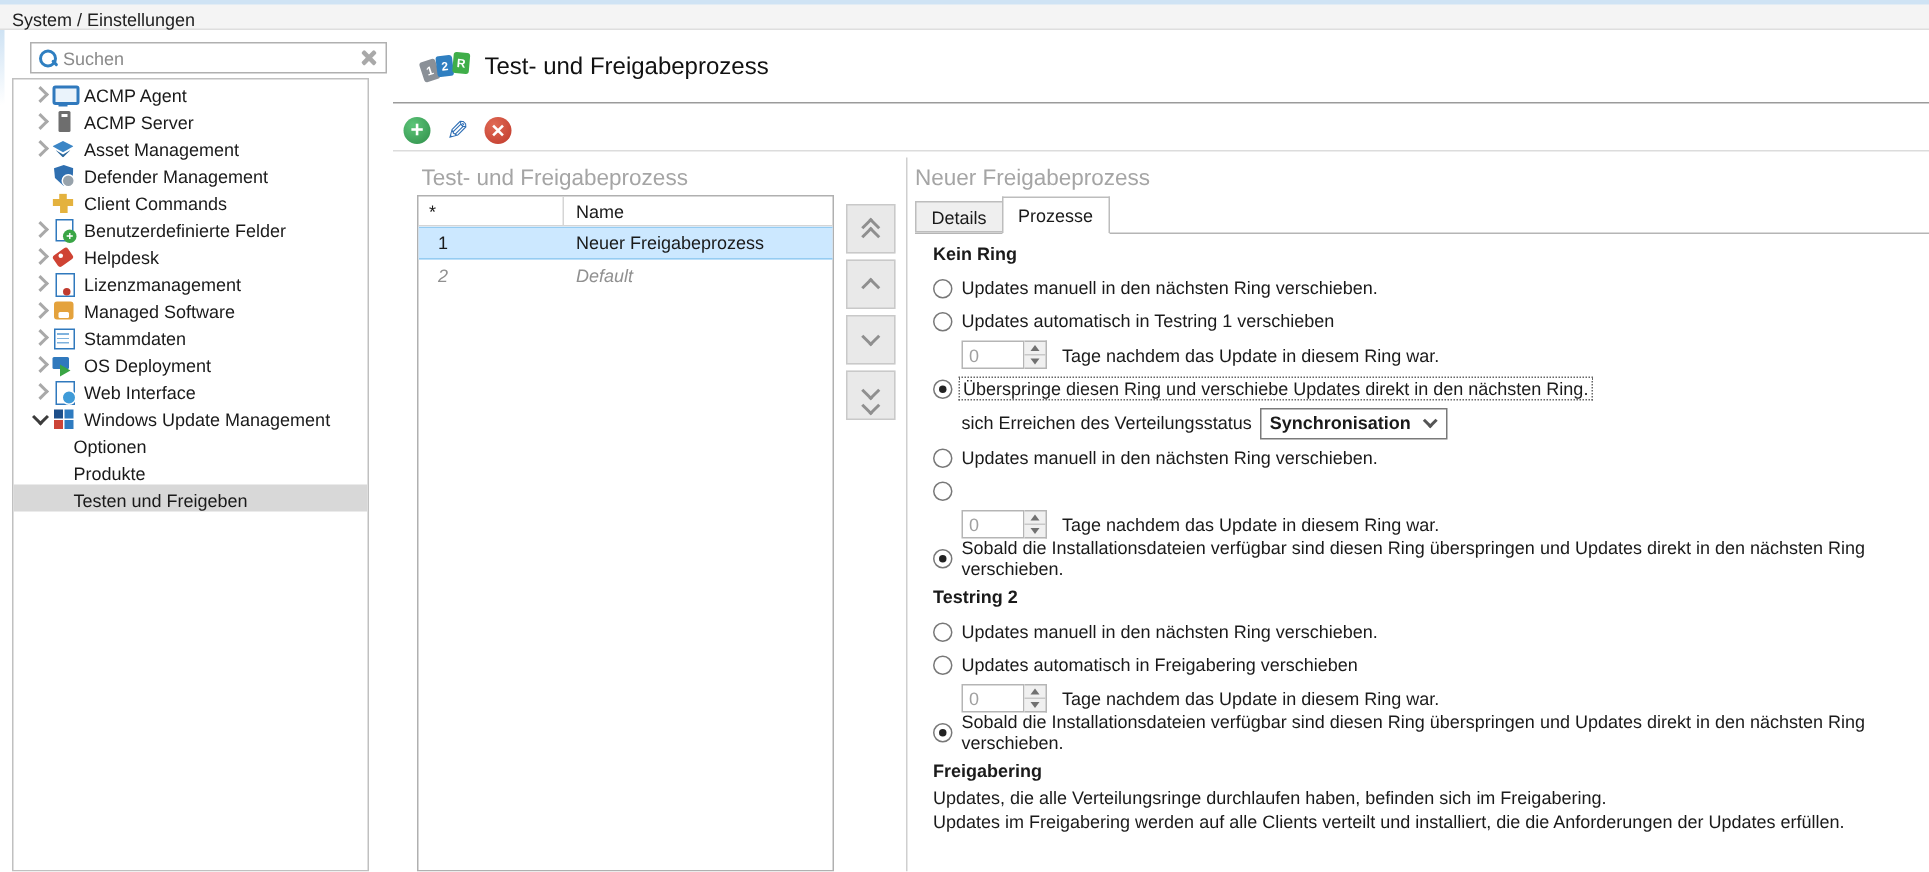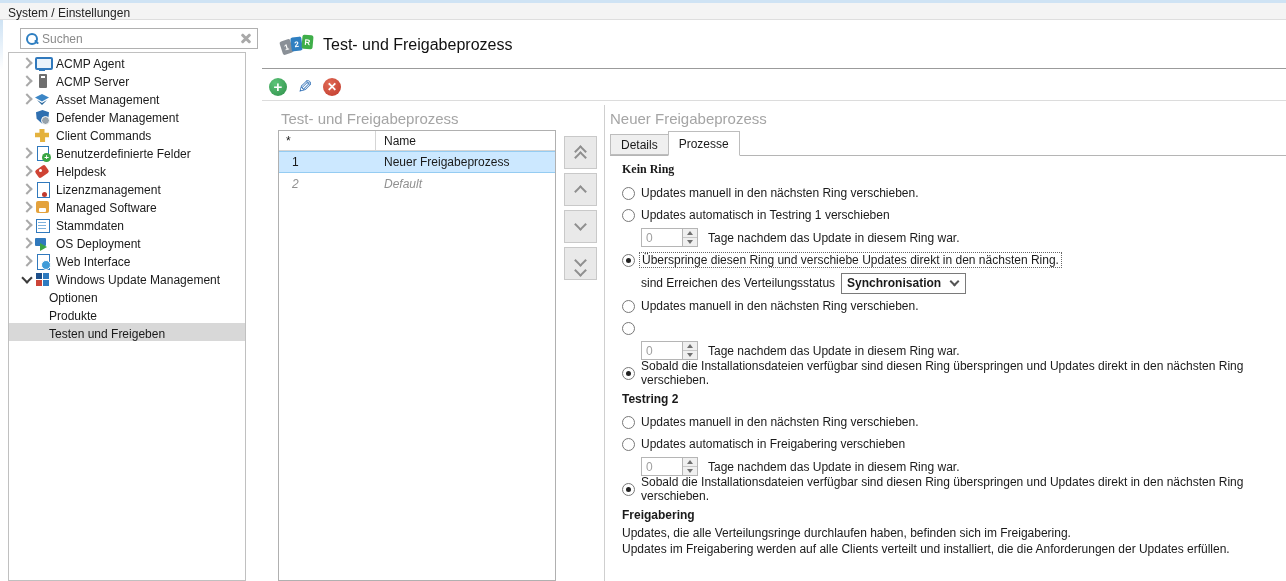--- a/index.html
+++ b/index.html
@@ -99,21 +99,21 @@
   #panel-divider { position:absolute; left:604px; top:105px; bottom:0; width:1px; background:#cfcfcf; }
 
   
   #detail-title { position:absolute; left:610px; top:110px; font-size:15px; color:#a5a5a5; }
   #tabs { position:absolute; left:610px; top:131px; right:0; height:25px; display:flex; align-items:flex-end; border-bottom:1px solid #b5b5b5; }
   .tab { padding:0 10px; border:1px solid #bdbdbd; background:#efefef; height:21px; display:flex; align-items:center; margin-right:-1px; cursor:pointer; position:relative; }
   .tab.active { background:#fff; height:25px; border-bottom:1px solid #fff; margin-bottom:-1px; z-index:2; }
 
   #detail-content { position:absolute; left:622px; top:159px; right:4px; bottom:0; overflow:hidden; }
   .section-heading { font-weight:bold; margin:8px 0 5px; }
-  #detail-content > .section-heading:first-child { margin-top:3px;font-family:Liberation Serif, serif; }
+  #detail-content > .section-heading:first-child { margin-top:3px; }
   .opt-row { display:flex; align-items:center; height:22px; cursor:default; }
   .radio { width:13px; height:13px; border:1px solid #787878; border-radius:50%; margin-right:6px; background:#fff; position:relative; flex:none; }
   .radio.checked::after { content:""; position:absolute; left:3px; top:3px; right:3px; bottom:3px; background:#222; border-radius:50%; }
   .opt-label.focus-rect { border:1px dotted #666; padding:0 2px; margin-left:-2px; }
 
   .spin-row { display:flex; align-items:center; height:23px; margin-left:19px; }
   .spinbox { display:flex; align-items:stretch; height:19px; margin-right:10px; }
   .spin-value { width:42px; border:1px solid #b5b5b5; color:#a0a0a0; display:flex; align-items:center; padding-left:4px; background:#fff; }
   .spin-btns { width:15px; border:1px solid #b5b5b5; border-left:none; display:flex; flex-direction:column; background:#f0f0f0; }
   .spin-btns .sb { flex:1; display:flex; align-items:center; justify-content:center; cursor:pointer; }
@@ -299,21 +299,21 @@
           </span>
         </span>
       </span>
       <span>Tage nachdem das Update in diesem Ring war.</span>
     </div>
     <div class="opt-row">
       <span class="radio checked"></span>
       <span class="opt-label focus-rect">Überspringe diesen Ring und verschiebe Updates direkt in den nächsten Ring.</span>
     </div>
     <div class="dd-row">
-      <span>sind Erreichen des Verteilungsstatus</span>
+      <span>sich Erreichen des Verteilungsstatus</span>
       <span class="dropdown">
         <span>Synchronisation</span>
         <span class="dd-chev"></span>
       </span>
     </div>
     <div class="opt-row">
       <span class="radio"></span>
       <span class="opt-label">Updates manuell in den nächsten Ring verschieben.</span>
     </div>
     <div class="opt-row">

